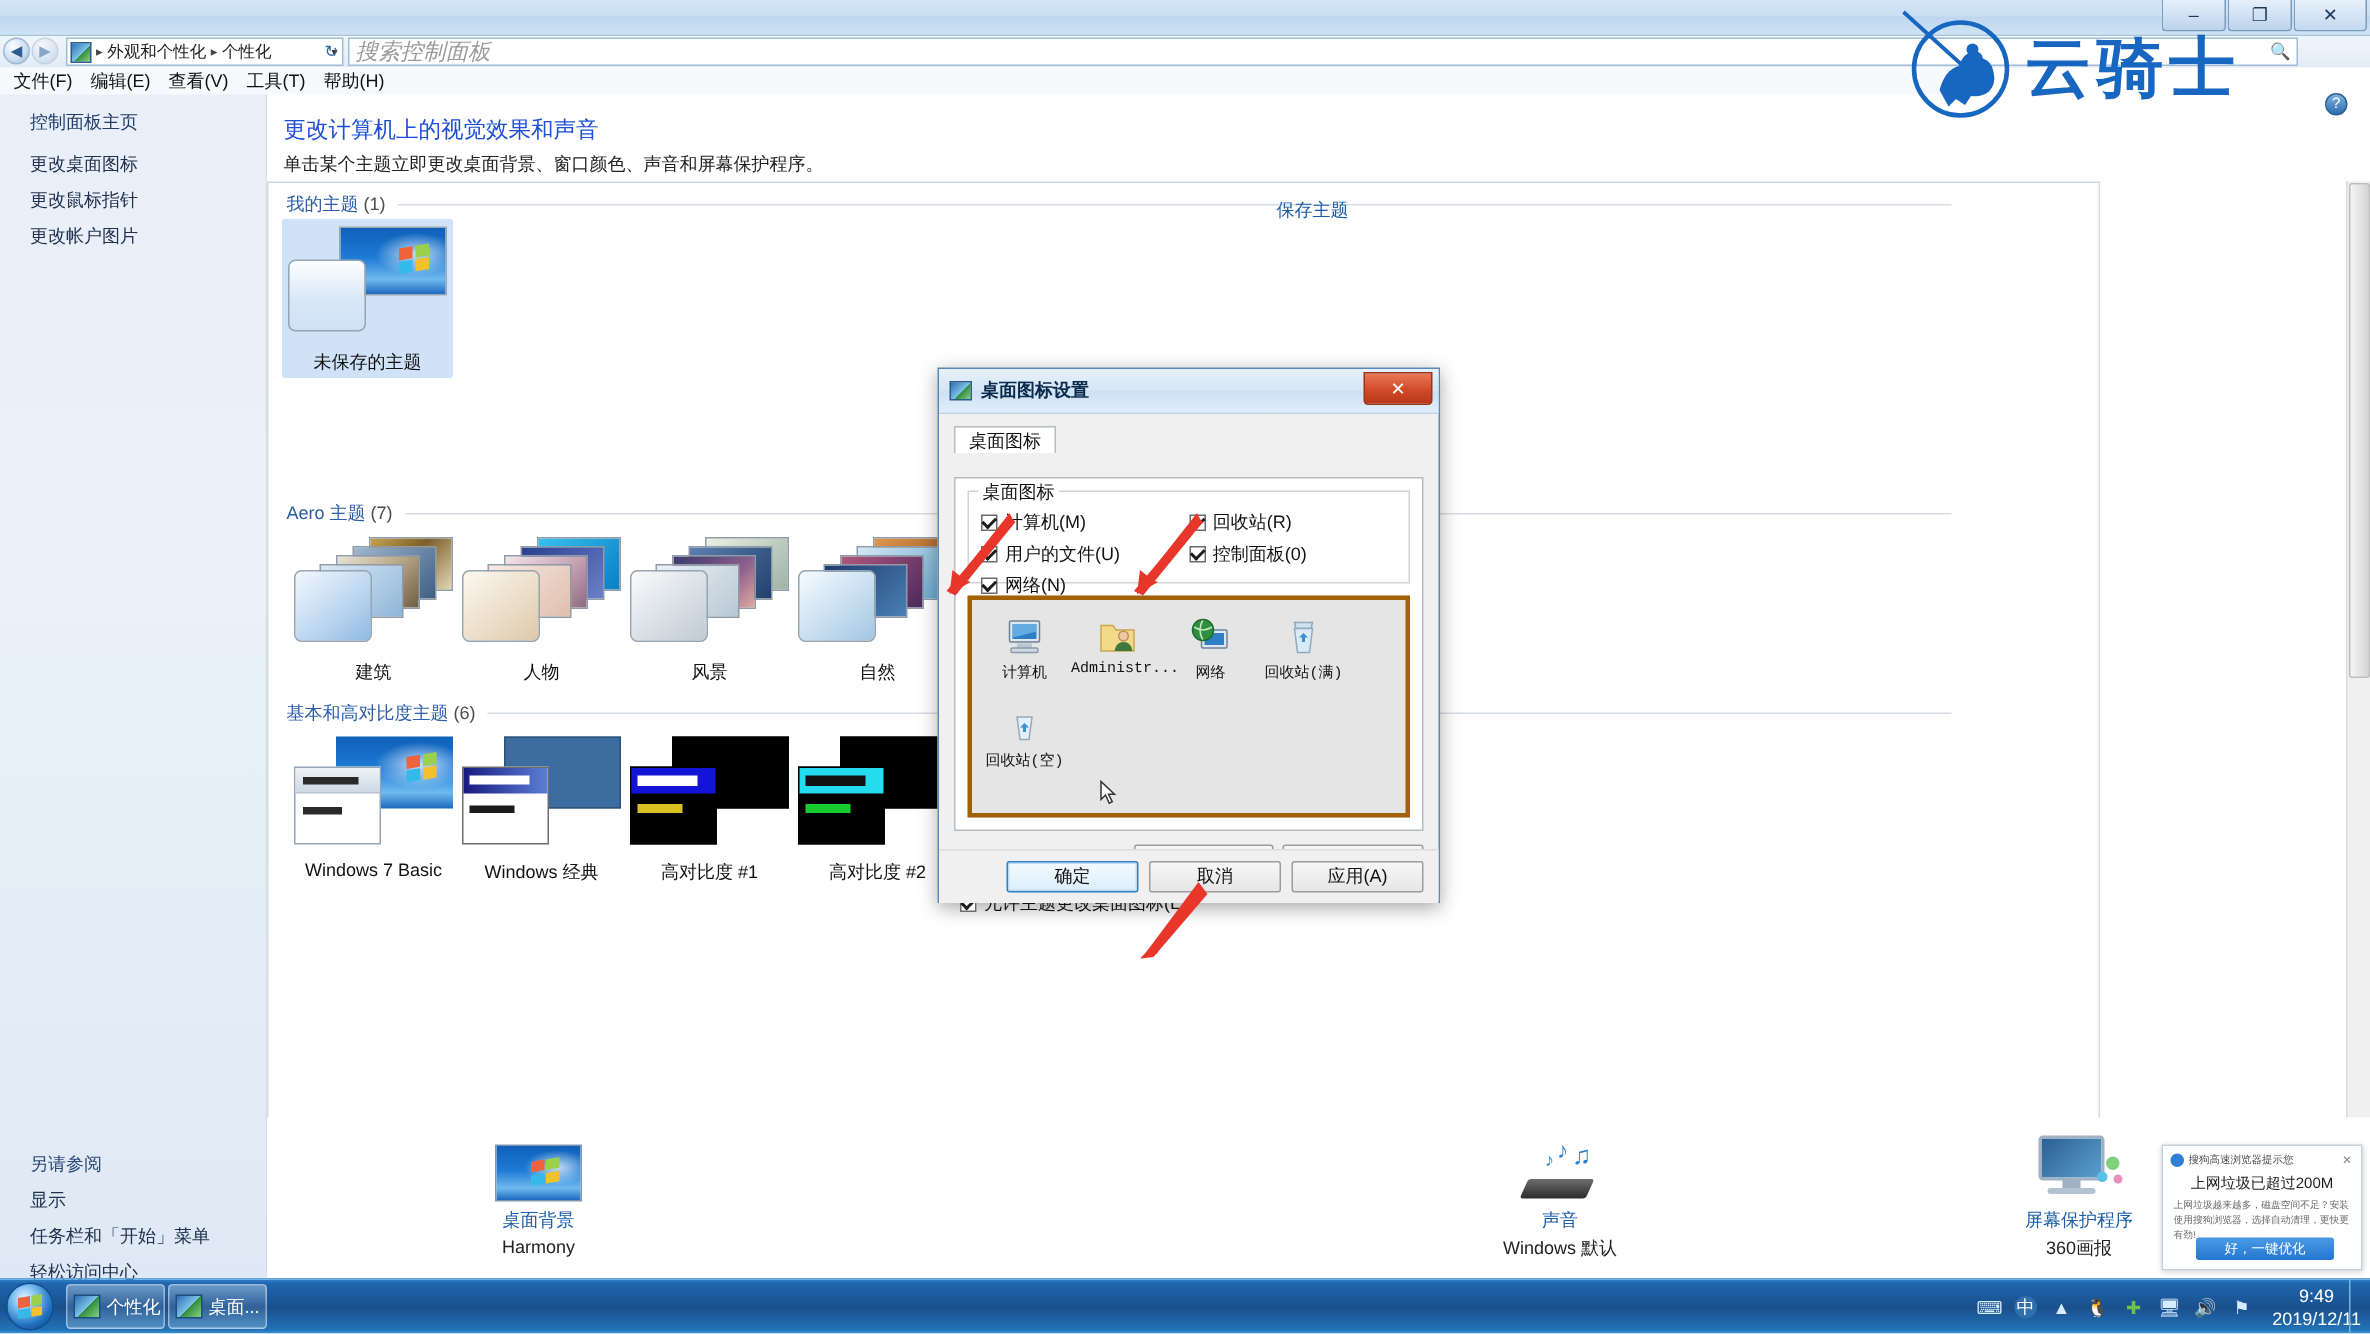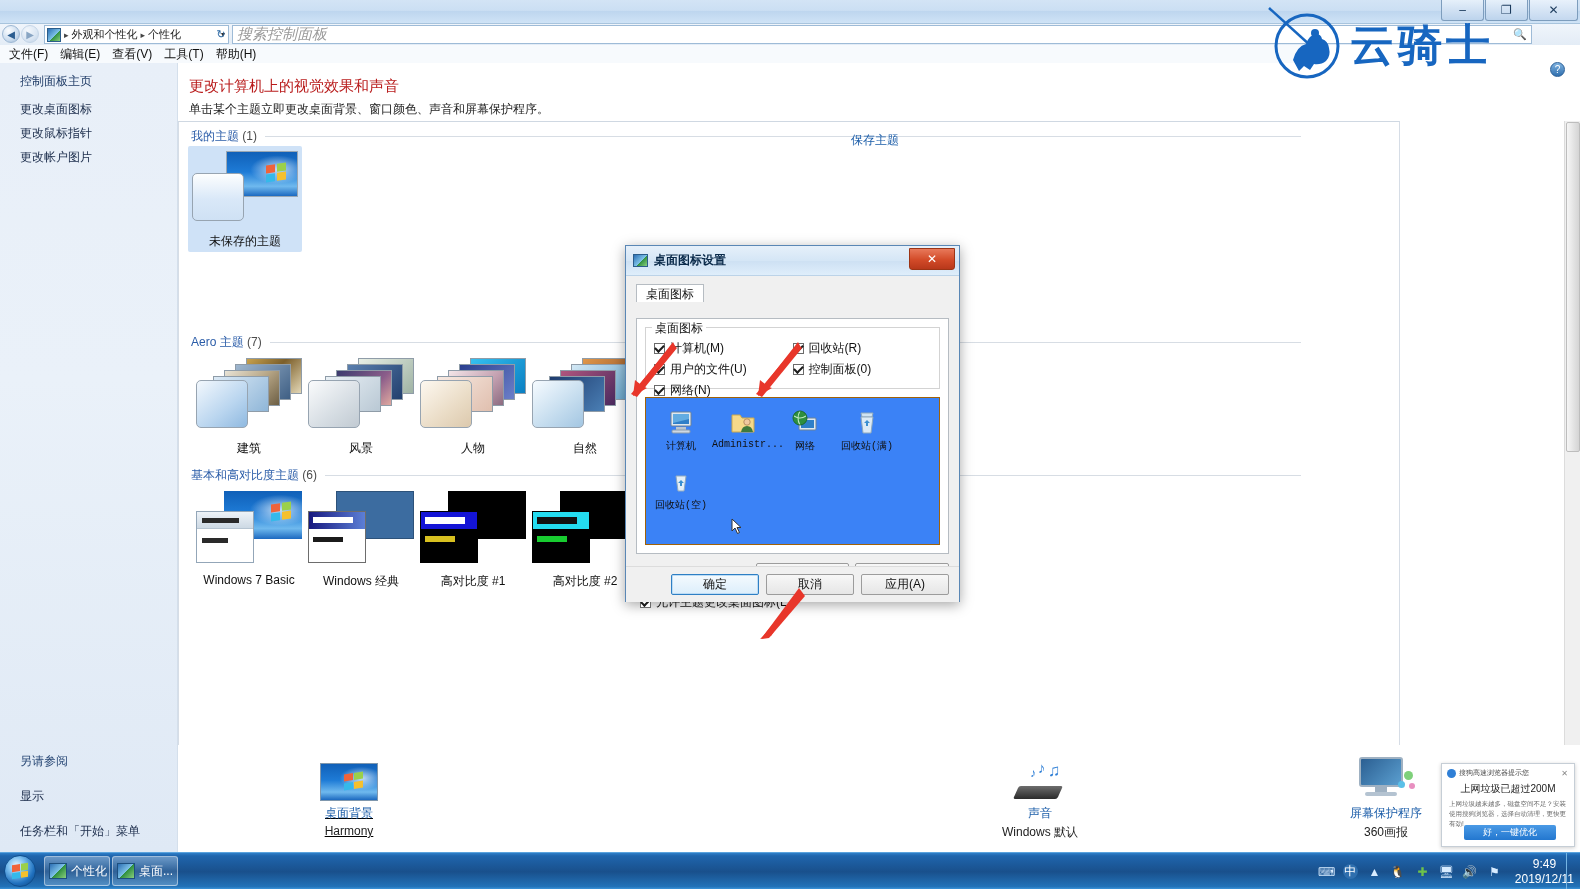--- a/index.html
+++ b/index.html
@@ -81,29 +81,29 @@
 
   
   .sidebar {
     position:absolute; left:0; top:63px; width:178px; height:789px;
     background:linear-gradient(to bottom,#e8eff8 0%, #eaf1f9 40%, #dfe9f5 100%);
     border-right:1px solid #d4dfeb;
   }
   .side-head { position:absolute; left:20px; top:10px; font-size:12px; color:#1f3b66; }
   .side-links { position:absolute; left:20px; top:38px; display:flex; flex-direction:column; gap:7px; }
   .side-link { font-size:12px; color:#20314f; }
-  .seealso { position:absolute; left:20px; top:690px; display:flex; flex-direction:column; gap:18px; }
+  .seealso { position:absolute; left:20px; top:705px; display:flex; flex-direction:column; gap:7px; }
   .seealso-title { font-size:12px; color:#2b4a77; }
 
   
   .content {
     position:absolute; left:178px; top:63px; width:1402px; height:789px;
     background:#fff; overflow:hidden;
   }
-  .page-title { position:absolute; left:11px; top:14px; font-size:15px; color:#b91c1c; }
+  .page-title { position:absolute; left:11px; top:14px; font-size:15px; color:#1d4ed8; }
   .page-sub { position:absolute; left:11px; top:38px; font-size:12px; color:#222; }
 
   .panel {
     position:absolute; left:0px; top:58px; width:1222px; height:680px;
     border:1px solid #d6dde6; border-top:1px solid #cfd8e2; background:#fff;
   }
   .vscroll {
     position:absolute; right:0px; top:58px; width:16px; height:680px;
     background:#f0f0f0; border-left:1px solid #dcdcdc;
   }
@@ -234,21 +234,21 @@
     width:11px;height:11px;background:#fff;border:1px solid #6b6b6b;
     display:flex;align-items:center;justify-content:center; flex:none;
   }
   .box.on::after {
     content:""; width:7px;height:4px;border-left:2px solid #1c1c1c;border-bottom:2px solid #1c1c1c;
     transform:rotate(-45deg) translate(1px,-1px);
   }
 
   .preview {
     position:absolute; left:8px; top:78px; right:8px; bottom:8px;
-    border:1px solid #a16207; background:#3b82f6; padding:8px 4px;
+    border:3px solid #a16207; background:#e5e5e5; padding:8px 4px;
   }
   .prev-grid { display:flex; flex-wrap:wrap; }
   .prev-item { width:62px; text-align:center; margin-bottom:12px; }
   .prev-ico { height:30px; display:flex; align-items:flex-end; justify-content:center; }
   .prev-lbl { margin-top:3px; font-size:10px; color:#111; font-family:"Liberation Mono","DejaVu Sans Mono",monospace; }
 
   .dlg-btn {
     height:21px; min-width:88px; padding:0 8px;
     background:linear-gradient(to bottom,#f7f7f7,#e6e6e6);
     border:1px solid #9c9c9c; border-radius:2px;
@@ -430,41 +430,41 @@
               <span style="right:33px;top:18px;width:56px;height:36px;background:linear-gradient(135deg,#dceaf6,#8fb6d8);"></span>
             </div>
             <div class="tw-front" style="background:linear-gradient(140deg,#f3f8fd,#b9d5ef 60%,#8fb9e0);"></div>
           </div>
           <div class="theme-name">建筑</div>
         </div>
 
         <div class="theme">
           <div class="theme-thumb">
             <div class="stackset">
+              <span style="right:0;top:0;width:56px;height:36px;background:linear-gradient(135deg,#36c0f0,#0a7fc2);"></span>
+              <span style="right:11px;top:6px;width:56px;height:36px;background:linear-gradient(135deg,#2a3f8f,#6c7fc9);"></span>
+              <span style="right:22px;top:12px;width:56px;height:36px;background:linear-gradient(135deg,#f3e5e8,#c3a0b0 60%,#8c6b80);"></span>
+              <span style="right:33px;top:18px;width:56px;height:36px;background:linear-gradient(135deg,#f7e9e2,#e0bfae);"></span>
+            </div>
+            <div class="tw-front" style="background:linear-gradient(140deg,#fdf8f0,#eadcc6 60%,#dcc9ad);"></div>
+          </div>
+          <div class="theme-name">人物</div>
+        </div>
+
+        <div class="theme">
+          <div class="theme-thumb">
+            <div class="stackset">
               <span style="right:0;top:0;width:56px;height:36px;background:linear-gradient(135deg,#e8efe5,#9fb3a4);"></span>
               <span style="right:11px;top:6px;width:56px;height:36px;background:linear-gradient(135deg,#5a7fae,#22406e);"></span>
               <span style="right:22px;top:12px;width:56px;height:36px;background:linear-gradient(135deg,#3b3b6e,#8b5d8a 60%,#e0a9a0);"></span>
               <span style="right:33px;top:18px;width:56px;height:36px;background:linear-gradient(135deg,#eaf1f6,#b9c8d4);"></span>
             </div>
             <div class="tw-front" style="background:linear-gradient(140deg,#fafbfc,#d6dde3 60%,#c1cad2);"></div>
           </div>
           <div class="theme-name">风景</div>
-        </div>
-
-        <div class="theme">
-          <div class="theme-thumb">
-            <div class="stackset">
-              <span style="right:0;top:0;width:56px;height:36px;background:linear-gradient(135deg,#36c0f0,#0a7fc2);"></span>
-              <span style="right:11px;top:6px;width:56px;height:36px;background:linear-gradient(135deg,#2a3f8f,#6c7fc9);"></span>
-              <span style="right:22px;top:12px;width:56px;height:36px;background:linear-gradient(135deg,#f3e5e8,#c3a0b0 60%,#8c6b80);"></span>
-              <span style="right:33px;top:18px;width:56px;height:36px;background:linear-gradient(135deg,#f7e9e2,#e0bfae);"></span>
-            </div>
-            <div class="tw-front" style="background:linear-gradient(140deg,#fdf8f0,#eadcc6 60%,#dcc9ad);"></div>
-          </div>
-          <div class="theme-name">人物</div>
         </div>
 
         <div class="theme">
           <div class="theme-thumb">
             <div class="stackset">
               <span style="right:0;top:0;width:56px;height:36px;background:linear-gradient(135deg,#e0974a,#8a4a22);"></span>
               <span style="right:11px;top:6px;width:56px;height:36px;background:linear-gradient(135deg,#d3e8f5,#6aa7cc);"></span>
               <span style="right:22px;top:12px;width:56px;height:36px;background:linear-gradient(135deg,#b0567e,#4a2a5e);"></span>
               <span style="right:33px;top:18px;width:56px;height:36px;background:linear-gradient(135deg,#1e3c6e,#4a7fb5);"></span>
             </div>
@@ -551,21 +551,21 @@
       </div>
     </div>
 
     <div class="vscroll">
       <div class="vscroll-thumb"></div>
     </div>
   </div>
 
   <div class="bottom-strip">
 
-    <div class="bstrip-item" style="left:96px; top:8px;text-decoration:underline;">
+    <div class="bstrip-item" style="left:106px; top:8px;">
       <div class="bstrip-icon">
         <div style="width:58px;height:38px;position:relative;border:1px solid #7f97ad;" class="wallpaper-w7">
           <div class="w7flag" style="right:14px;top:9px;width:19px;height:16px;">
               <i></i>
               <i></i>
               <i></i>
               <i></i>
             </div>
         </div>
       </div>

